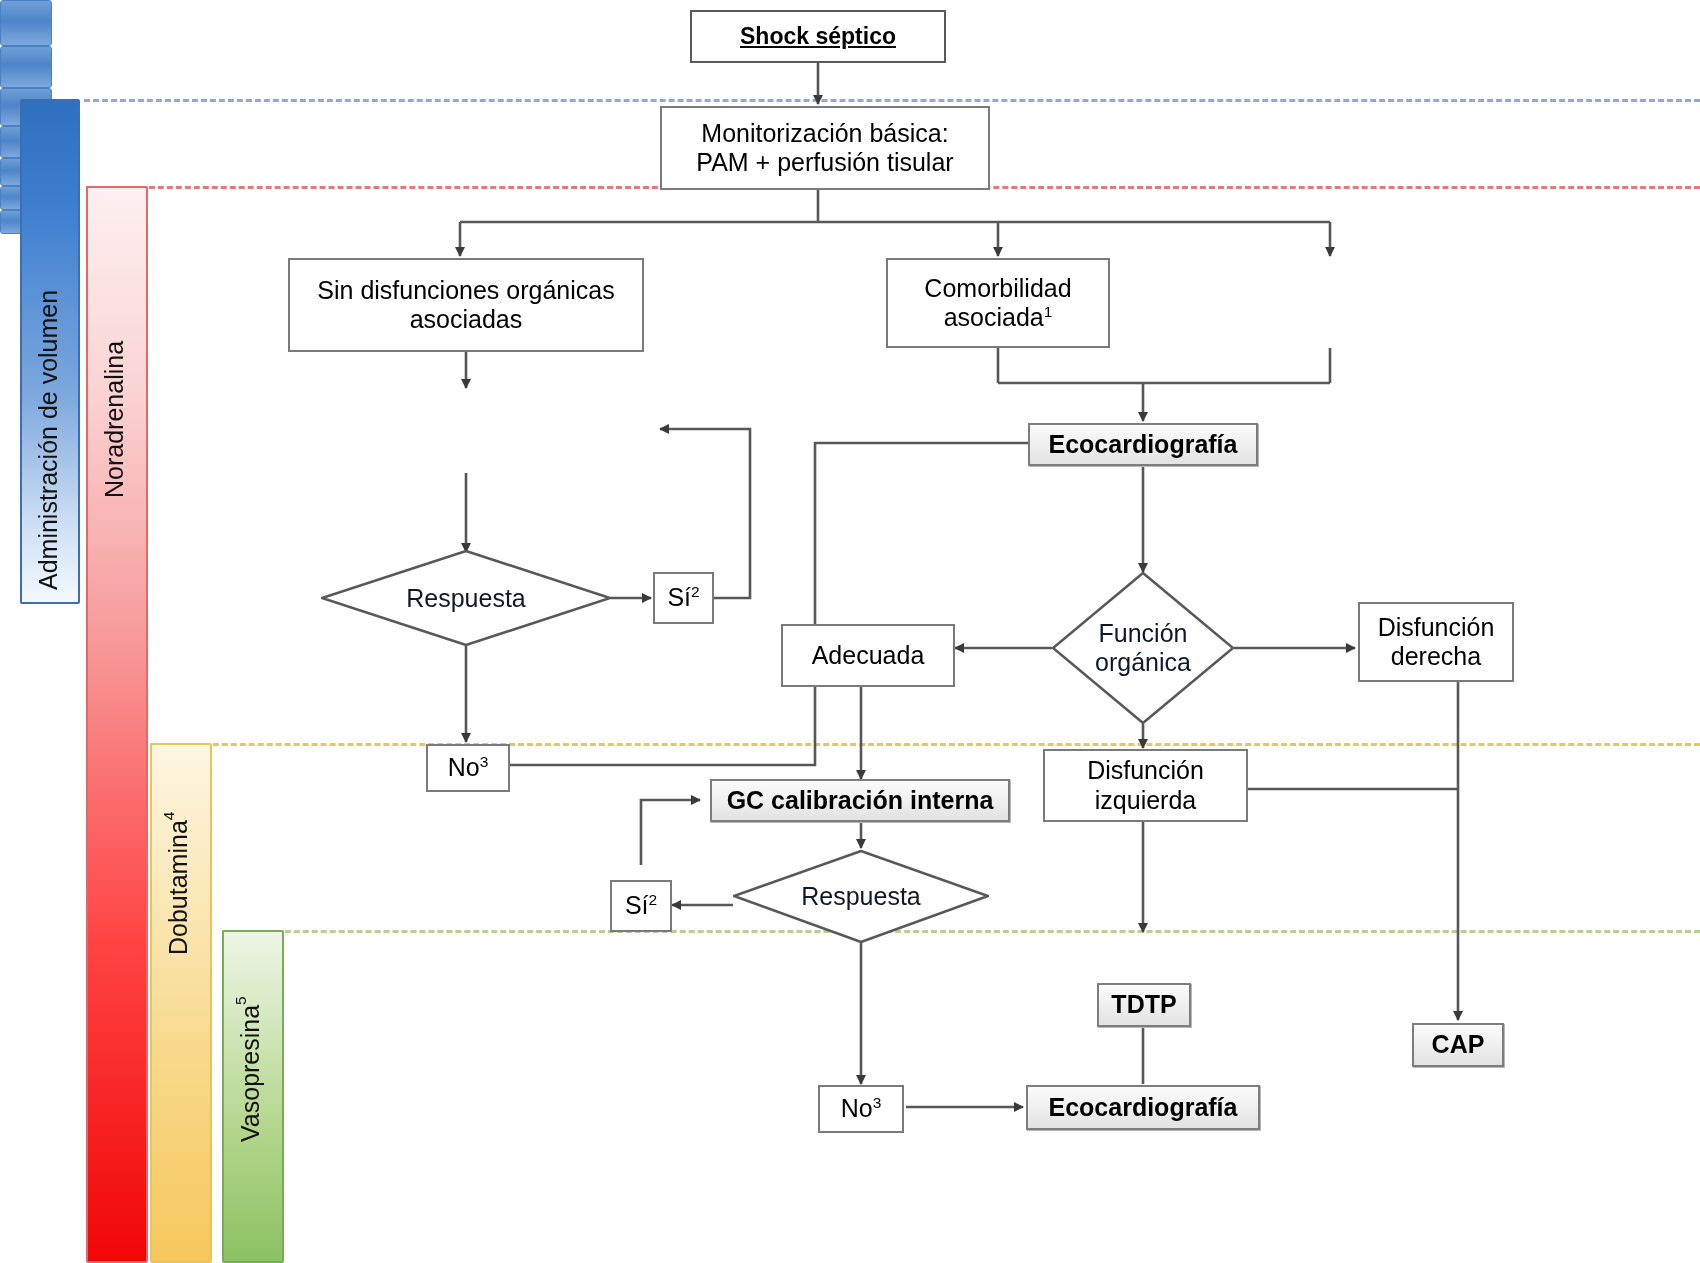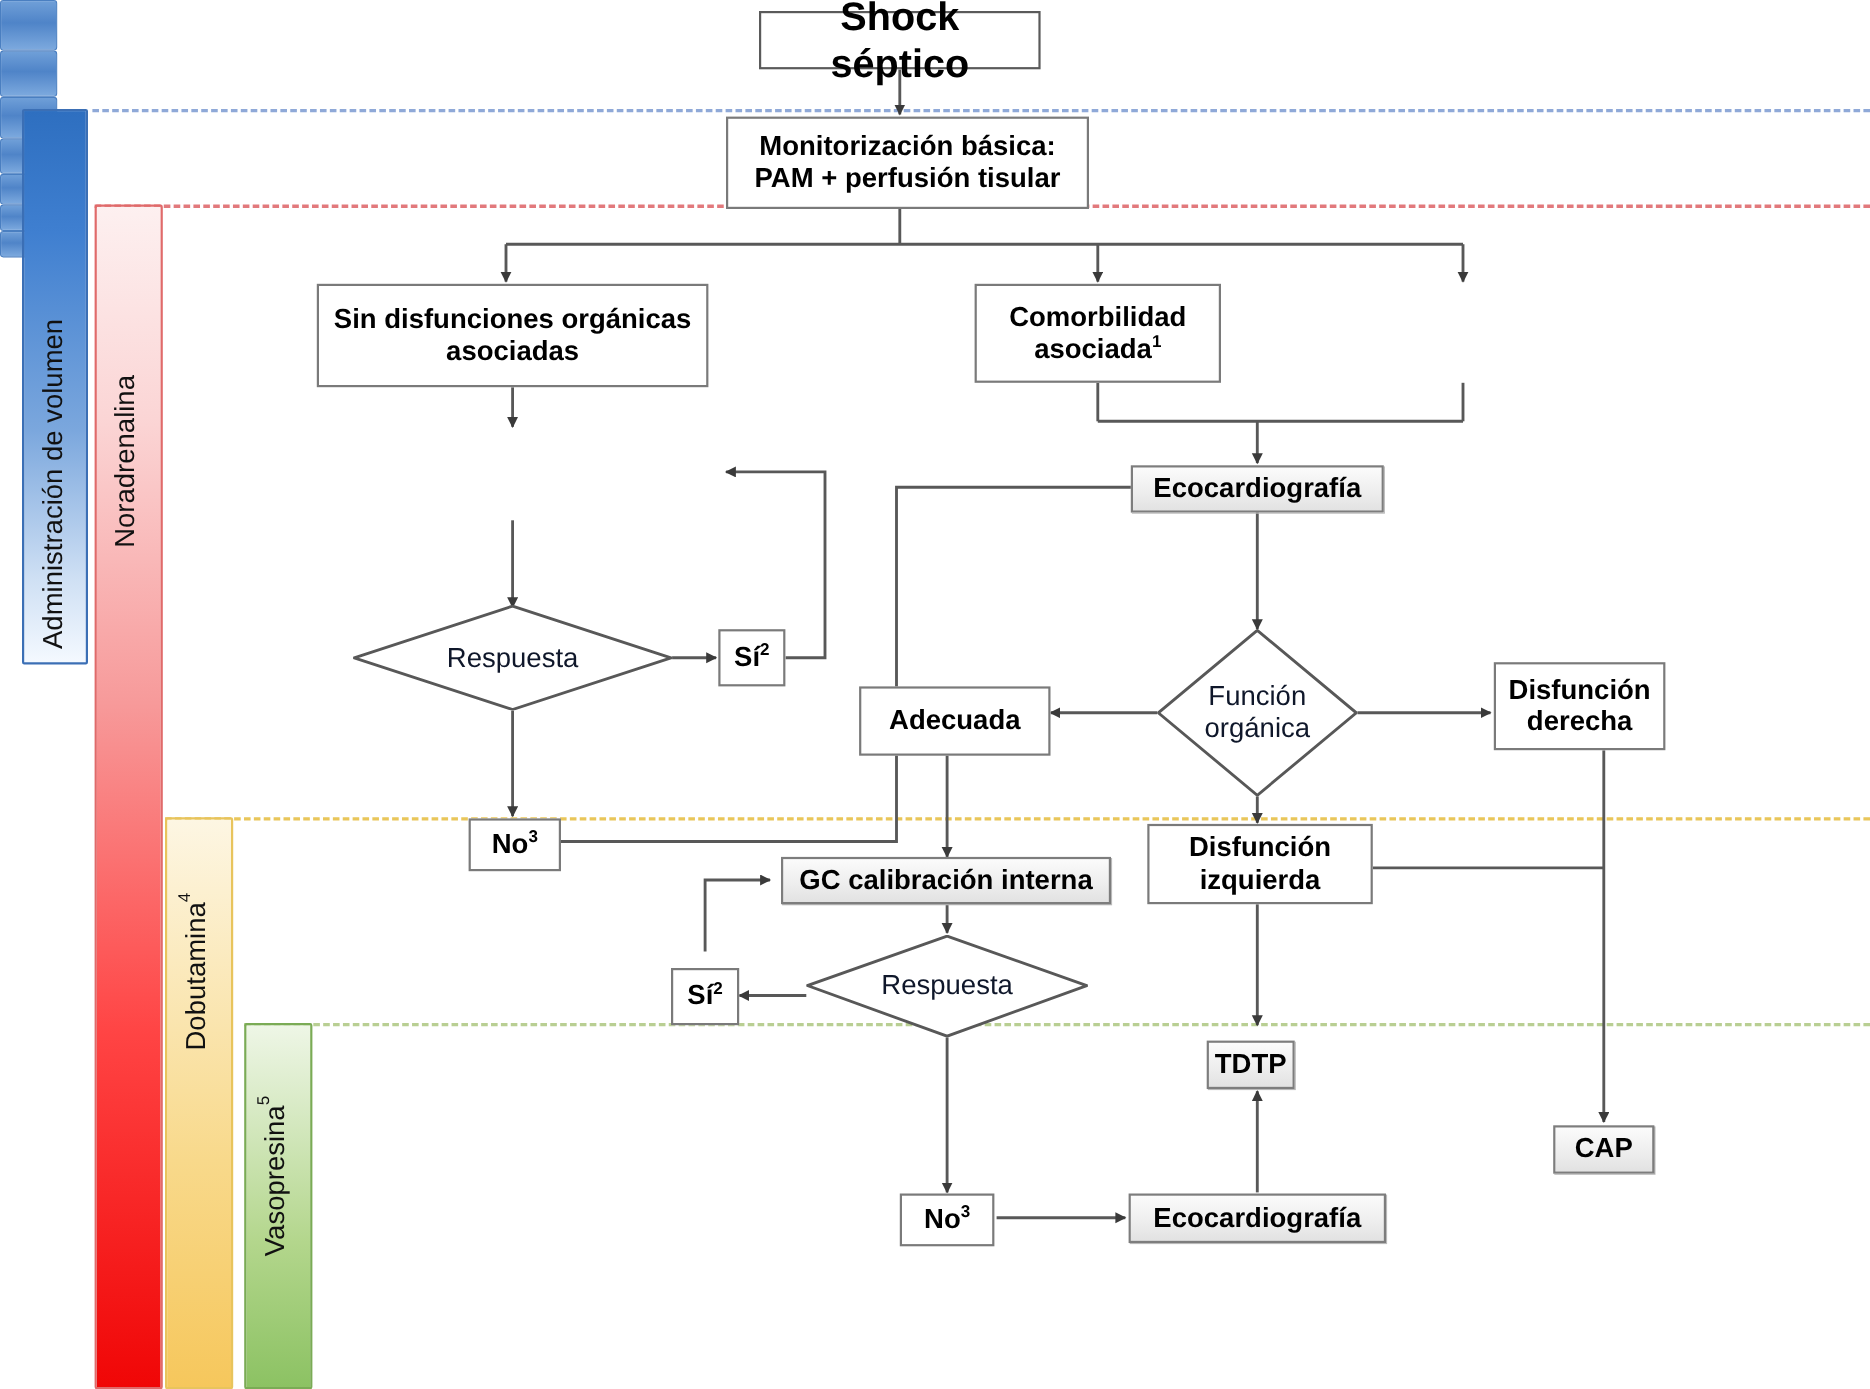--- a/index.html
+++ b/index.html
@@ -3,23 +3,23 @@
 <meta charset="utf-8">
 <style>
   html,body{margin:0;padding:0;background:#ffffff;}
   body{width:1700px;height:1263px;font-family:"Liberation Sans",sans-serif;overflow:hidden;}
   #stage{position:relative;width:1700px;height:1263px;background:#fff;}
   svg#wires{position:absolute;left:0;top:0;width:1700px;height:1263px;pointer-events:none;}
 
   
   .node{position:absolute;box-sizing:border-box;display:flex;align-items:center;
         justify-content:center;text-align:center;border:2px solid #5c5c5c;
-        background:#ffffff;color:#000;font-size:25px;line-height:1.18;padding:2px 6px;font-weight:bold;}
+        background:#ffffff;color:#000;font-size:25px;line-height:1.18;padding:2px 6px;}
   .node.plain{border-color:#7a7a7a;}
-  .node.title{font-weight:bold;font-size:36px;border-color:#5a5a5a;}
+  .node.title{font-weight:bold;font-size:23px;border-color:#5a5a5a;text-decoration:underline;}
   .node.shaded{background:linear-gradient(180deg,#fbfbfb 0%,#ededed 60%,#e2e2e2 100%);
                font-weight:bold;border:2px solid #7d7d7d;
                box-shadow:1px 1px 0 #b9b9b9;}
   .node.small{font-size:25px;}
   sup{font-size:0.62em;vertical-align:super;line-height:0;}
 
   
   .diamond{position:absolute;display:flex;align-items:center;justify-content:center;}
   .diamond .dtext{position:relative;z-index:2;text-align:center;font-size:25px;line-height:1.15;color:#0f172a;}
   .diamond svg{position:absolute;left:0;top:0;}
@@ -217,19 +217,19 @@
   </div>
 
   <div class="node plain small" style="left:610px;top:880px;width:62px;height:52px;">
     <span><span>Sí</span><sup>2</sup></span>
   </div>
 
   <div class="node plain small" style="left:818px;top:1085px;width:86px;height:48px;">
     <span><span>No</span><sup>3</sup></span>
   </div>
 
-  <div class="node shaded" style="left:1097px;top:946px;width:80px;height:44px;">TDTP</div>
+  <div class="node shaded" style="left:1097px;top:983px;width:94px;height:44px;">TDTP</div>
 
   <div class="node shaded" style="left:1412px;top:1023px;width:92px;height:44px;">CAP</div>
 
   <div class="node shaded" style="left:1026px;top:1085px;width:234px;height:45px;">Ecocardiografía</div>
 
 </div>
 
 </body></html>

